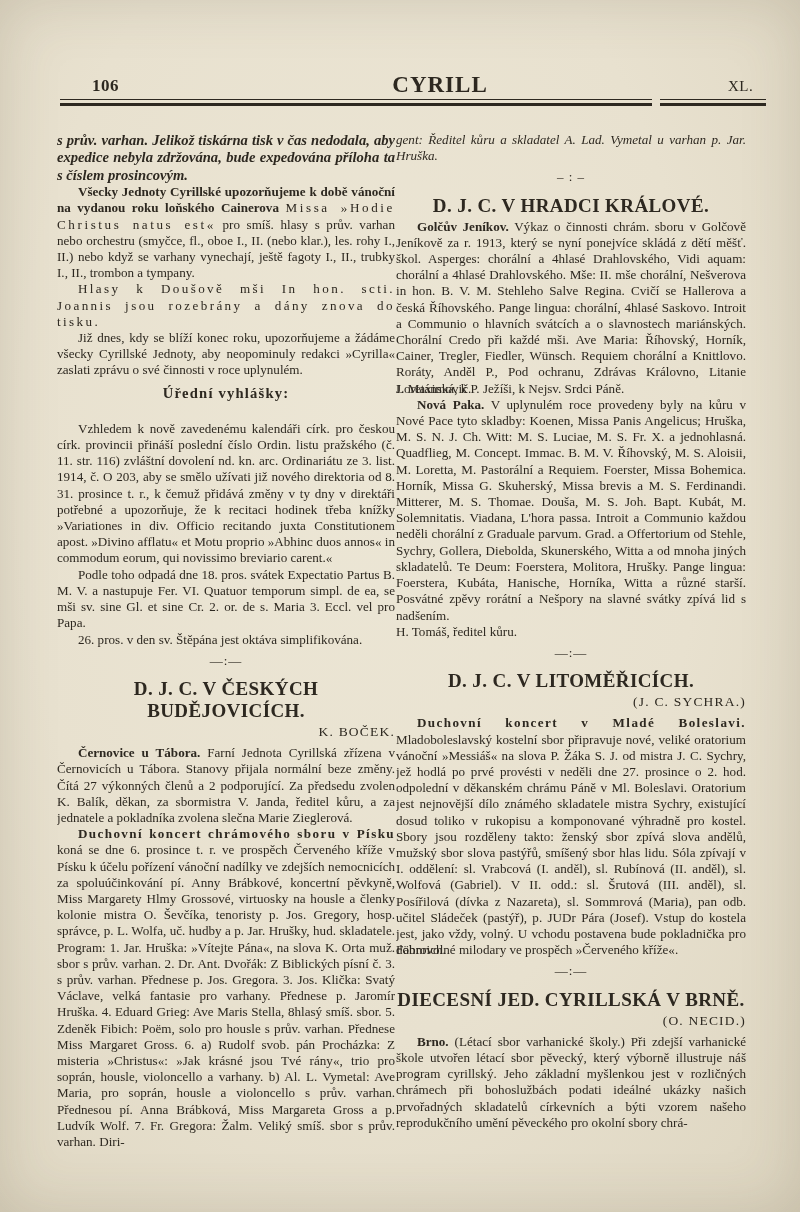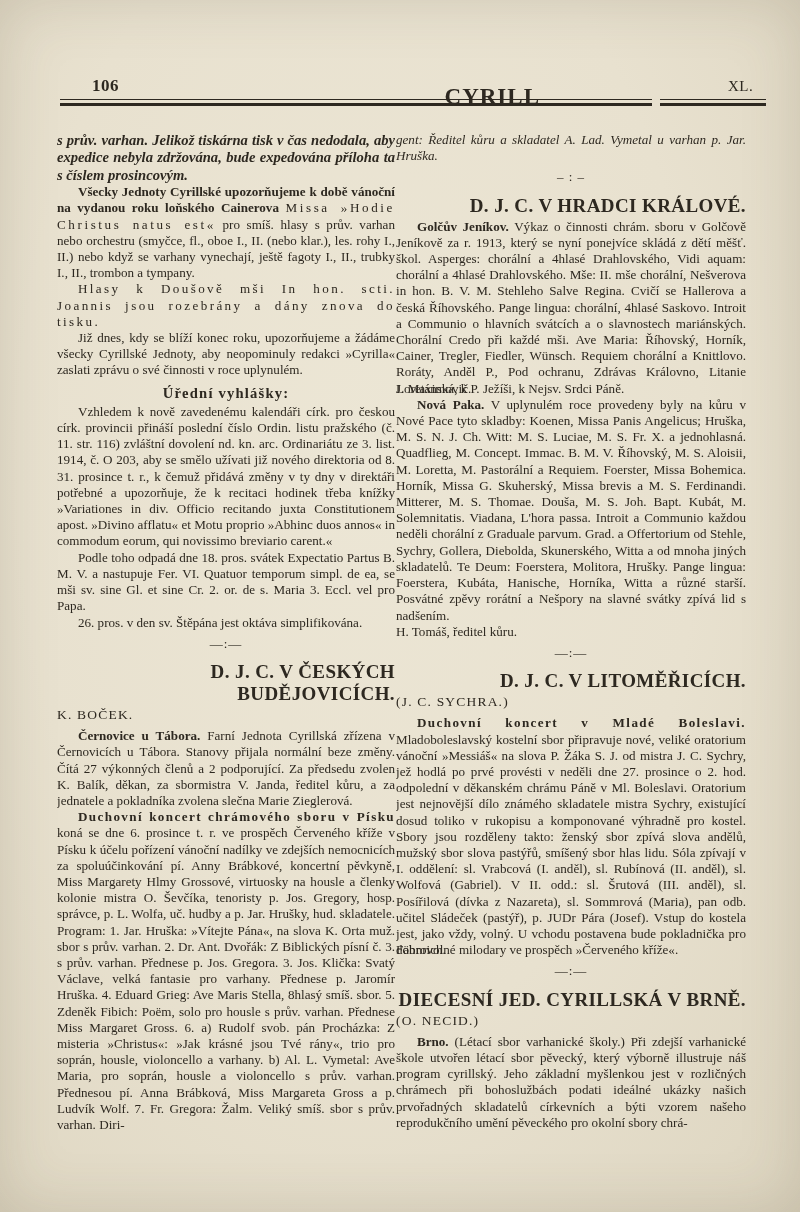--- a/index.html
+++ b/index.html
@@ -10,41 +10,41 @@
     color:#2d2820;
   }
   .page{
     position:absolute;inset:0;
     background:radial-gradient(ellipse at 45% 38%, #ece6d5 0%, #e8e1cf 55%, #ddd5c0 100%);
     box-shadow:inset 0 0 60px rgba(90,80,55,.18);
     padding-left:36px;
   }
   
   .hdr-pagenum{position:absolute;left:92px;top:76px;font-size:17px;font-weight:bold;letter-spacing:.5px;}
-  .hdr-title{position:absolute;left:340px;top:84px;width:200px;text-align:right;font-size:23px;font-weight:bold;letter-spacing:1px;}
+  .hdr-title{position:absolute;left:340px;top:72px;width:200px;text-align:center;font-size:23px;font-weight:bold;letter-spacing:1px;}
   .hdr-volume{position:absolute;left:728px;top:78px;font-size:15px;letter-spacing:.5px;}
   .rule{position:absolute;top:99px;height:3px;border-top:1.5px solid #2d2820;border-bottom:3.5px solid #2d2820;}
   .rule-main{left:60px;width:592px;}
   .rule-right{left:660px;width:106px;}
   
   .col{position:absolute;top:132px;height:1060px;overflow:hidden;text-align:justify;
        font-size:13.1px;line-height:16.2px;}
   .col-left{left:57px;width:338px;}
   .col-right{left:396px;width:350px;}
   p.para{margin:0;text-indent:1.6em;}
   p.noindent{text-indent:0;font-style:italic;}
   .bold-notice{font-weight:bold;font-size:14.6px;line-height:17.4px;}
   .lead{font-weight:bold;}
   .lead-spaced{font-weight:bold;letter-spacing:1.4px;}
   .spaced{letter-spacing:2.6px;word-spacing:2px;}
   .spaced-para{letter-spacing:2.4px;word-spacing:2px;}
   h2.heading{margin:9px 0 2px 0;font-size:19px;line-height:22px;font-weight:bold;
-             text-align:right;text-indent:0;letter-spacing:.4px;}
-  .subheading{margin:0 0 5px 0;text-align:left;font-size:13.5px;letter-spacing:1.2px;}
-  .subhead-bold{margin:6px 0 3px 0;text-align:center;font-size:14.6px;font-weight:bold;letter-spacing:1.2px;}
+             text-align:center;text-indent:0;letter-spacing:.4px;}
+  .subheading{margin:0 0 5px 0;text-align:right;font-size:13.5px;letter-spacing:1.2px;}
+  .subhead-bold{margin:6px 0 20px 0;text-align:center;font-size:14.6px;font-weight:bold;letter-spacing:1.2px;}
   .sep{margin:5px 0 4px 0;text-align:center;letter-spacing:1px;font-size:13px;}
   .sig{padding-right:6px;}
   .sig.pull-up{margin-top:-16.2px;}
   .sig.own-line{padding-right:26px;}
 </style>
 </head>
 <body>
 
 <div class="page">
 

